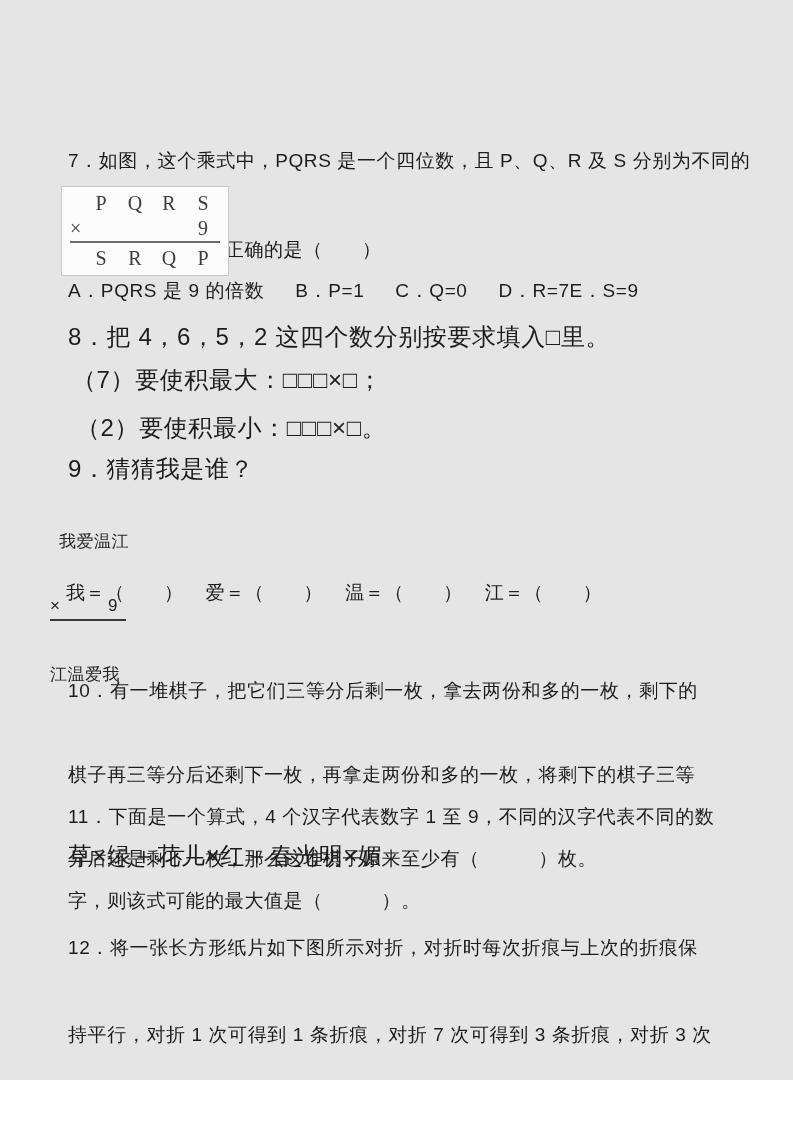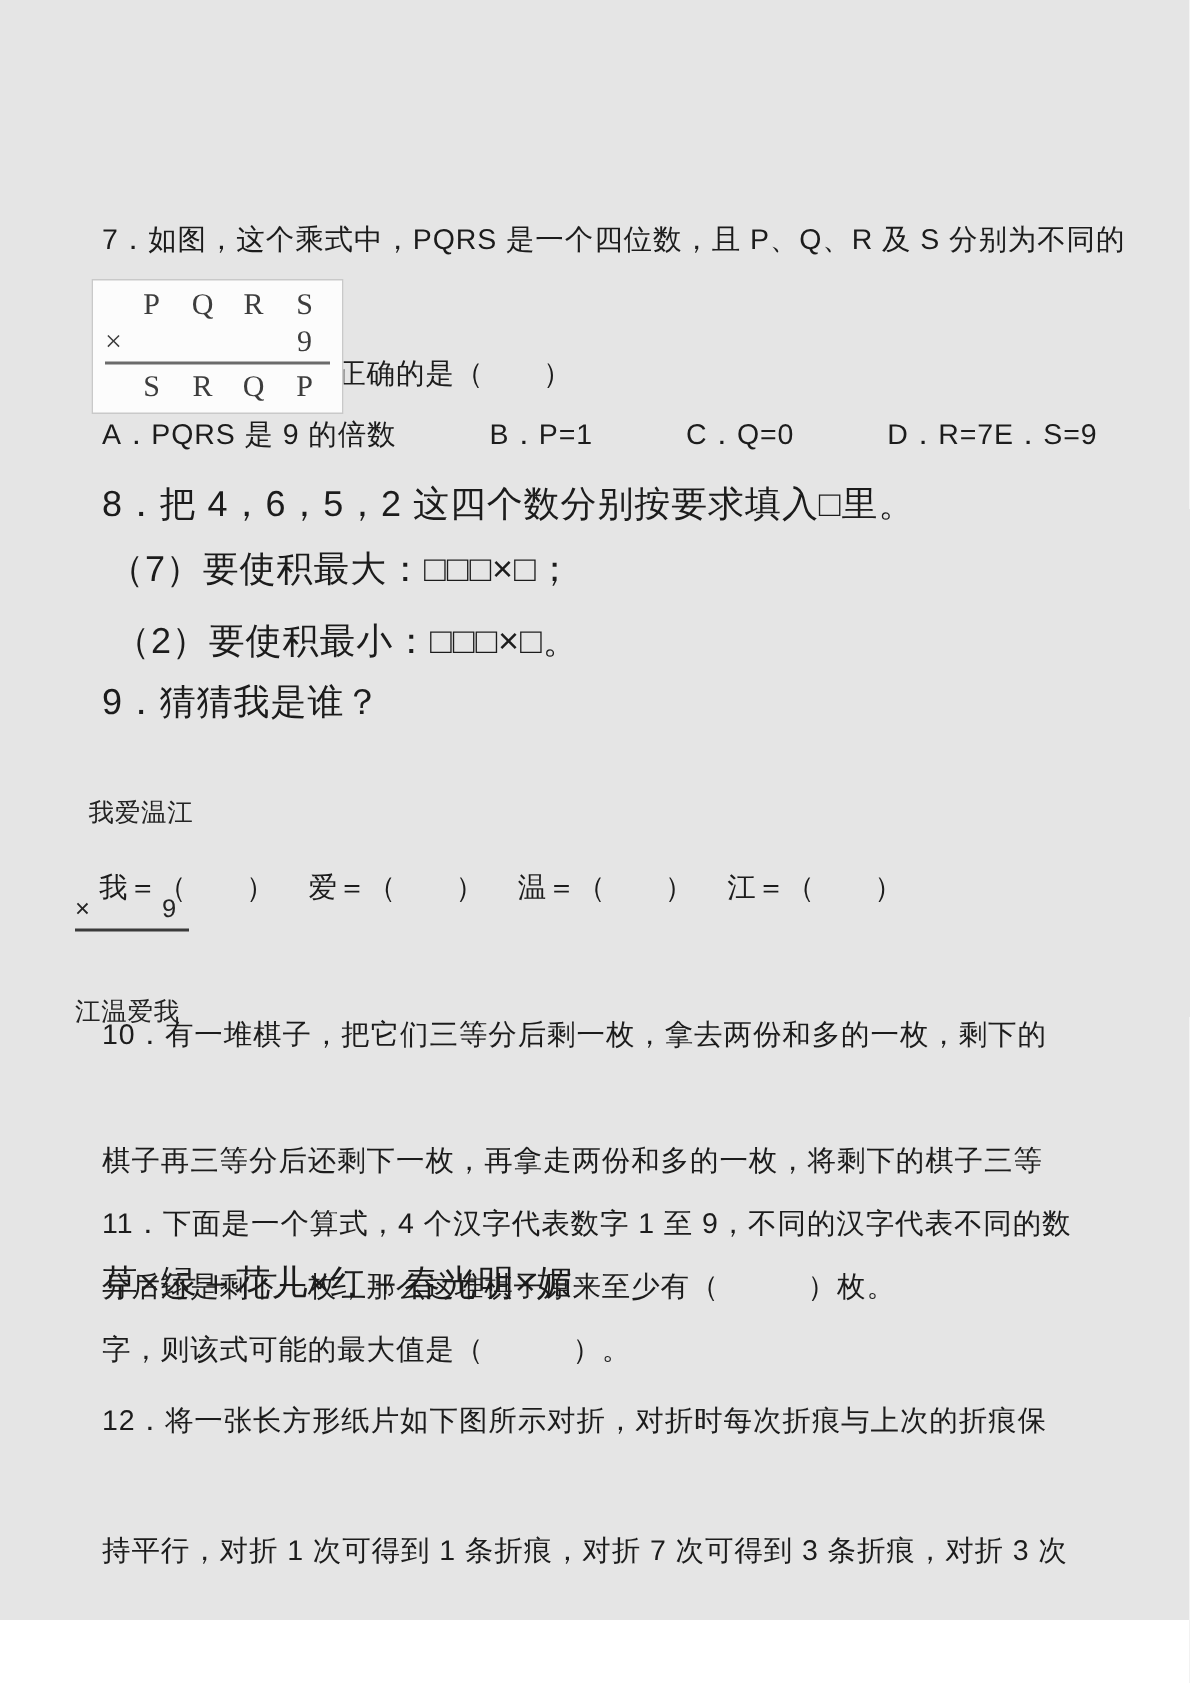--- a/index.html
+++ b/index.html
@@ -31,21 +31,21 @@
     font-size:24px;
     letter-spacing:0.6px;
     line-height:26px;
   }
   
   .options{
     position:absolute;
     left:68px;
     top:278px;
     display:flex;
-    gap:62px;
+    gap:31px;
     font-size:19px;
     letter-spacing:0.6px;
     line-height:26px;
     white-space:pre;
   }
   
   .pqrs{
     position:absolute;
     left:61px;
     top:186px;

